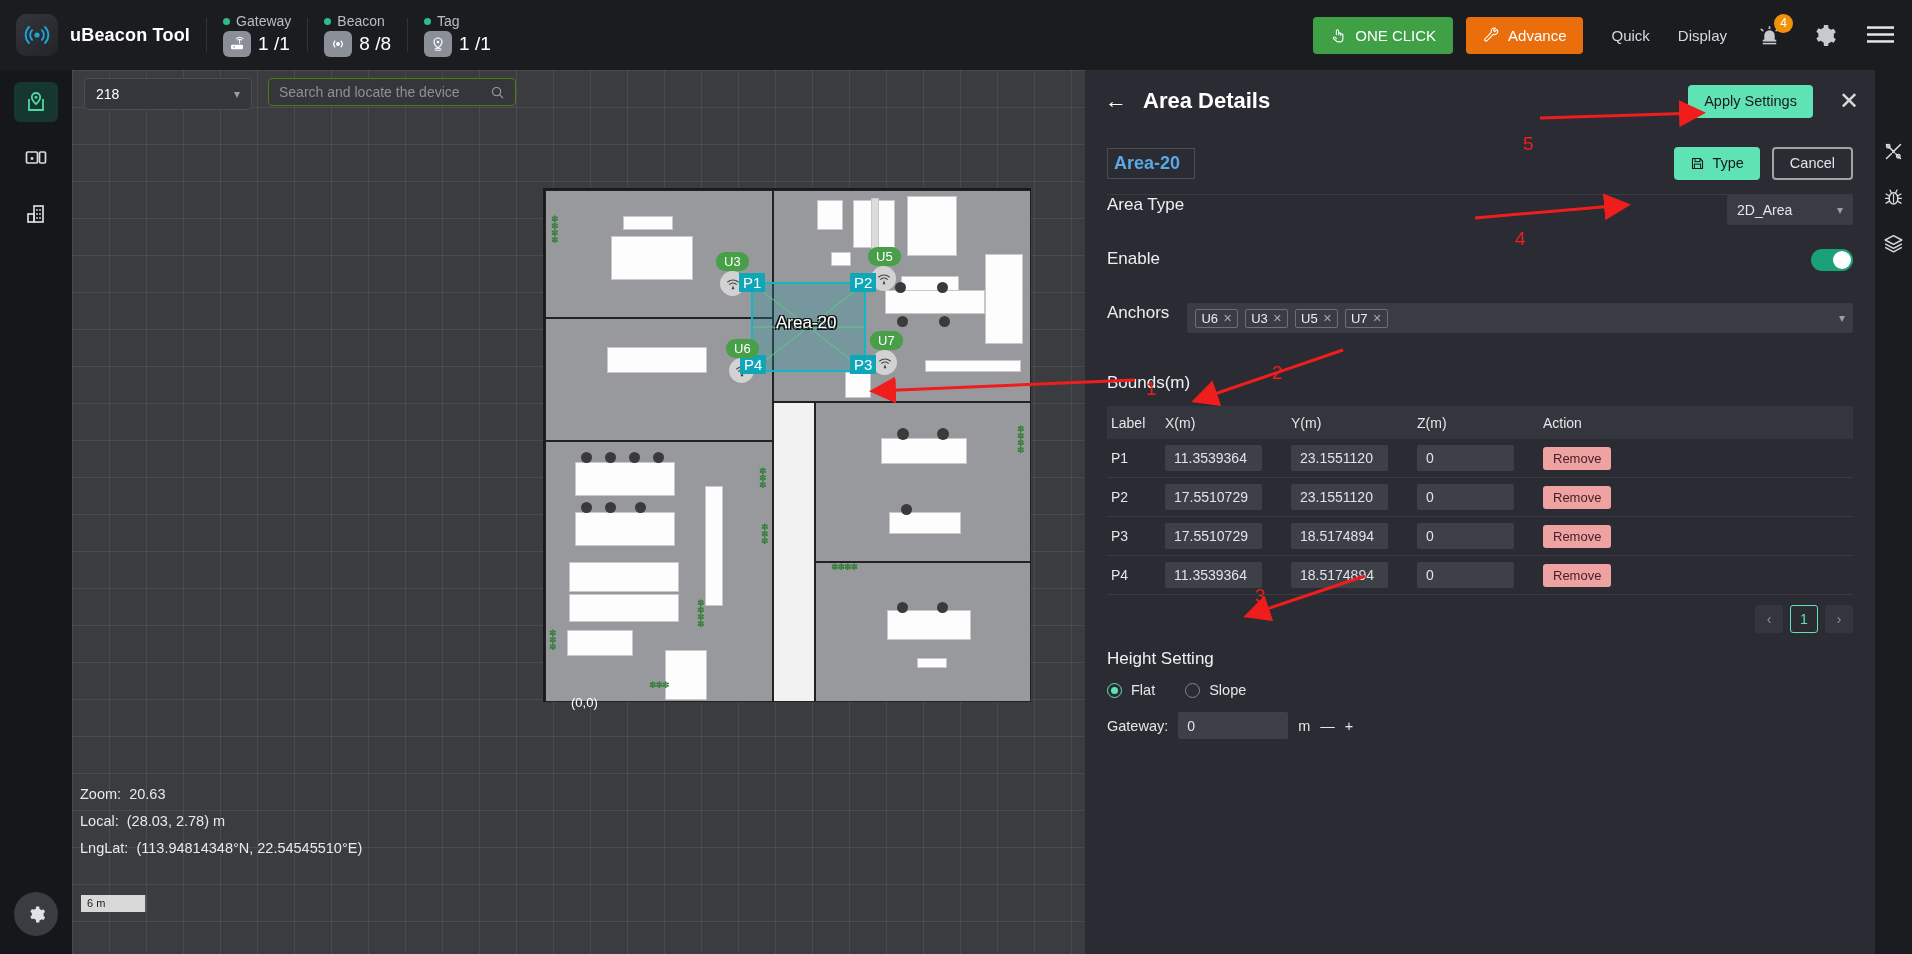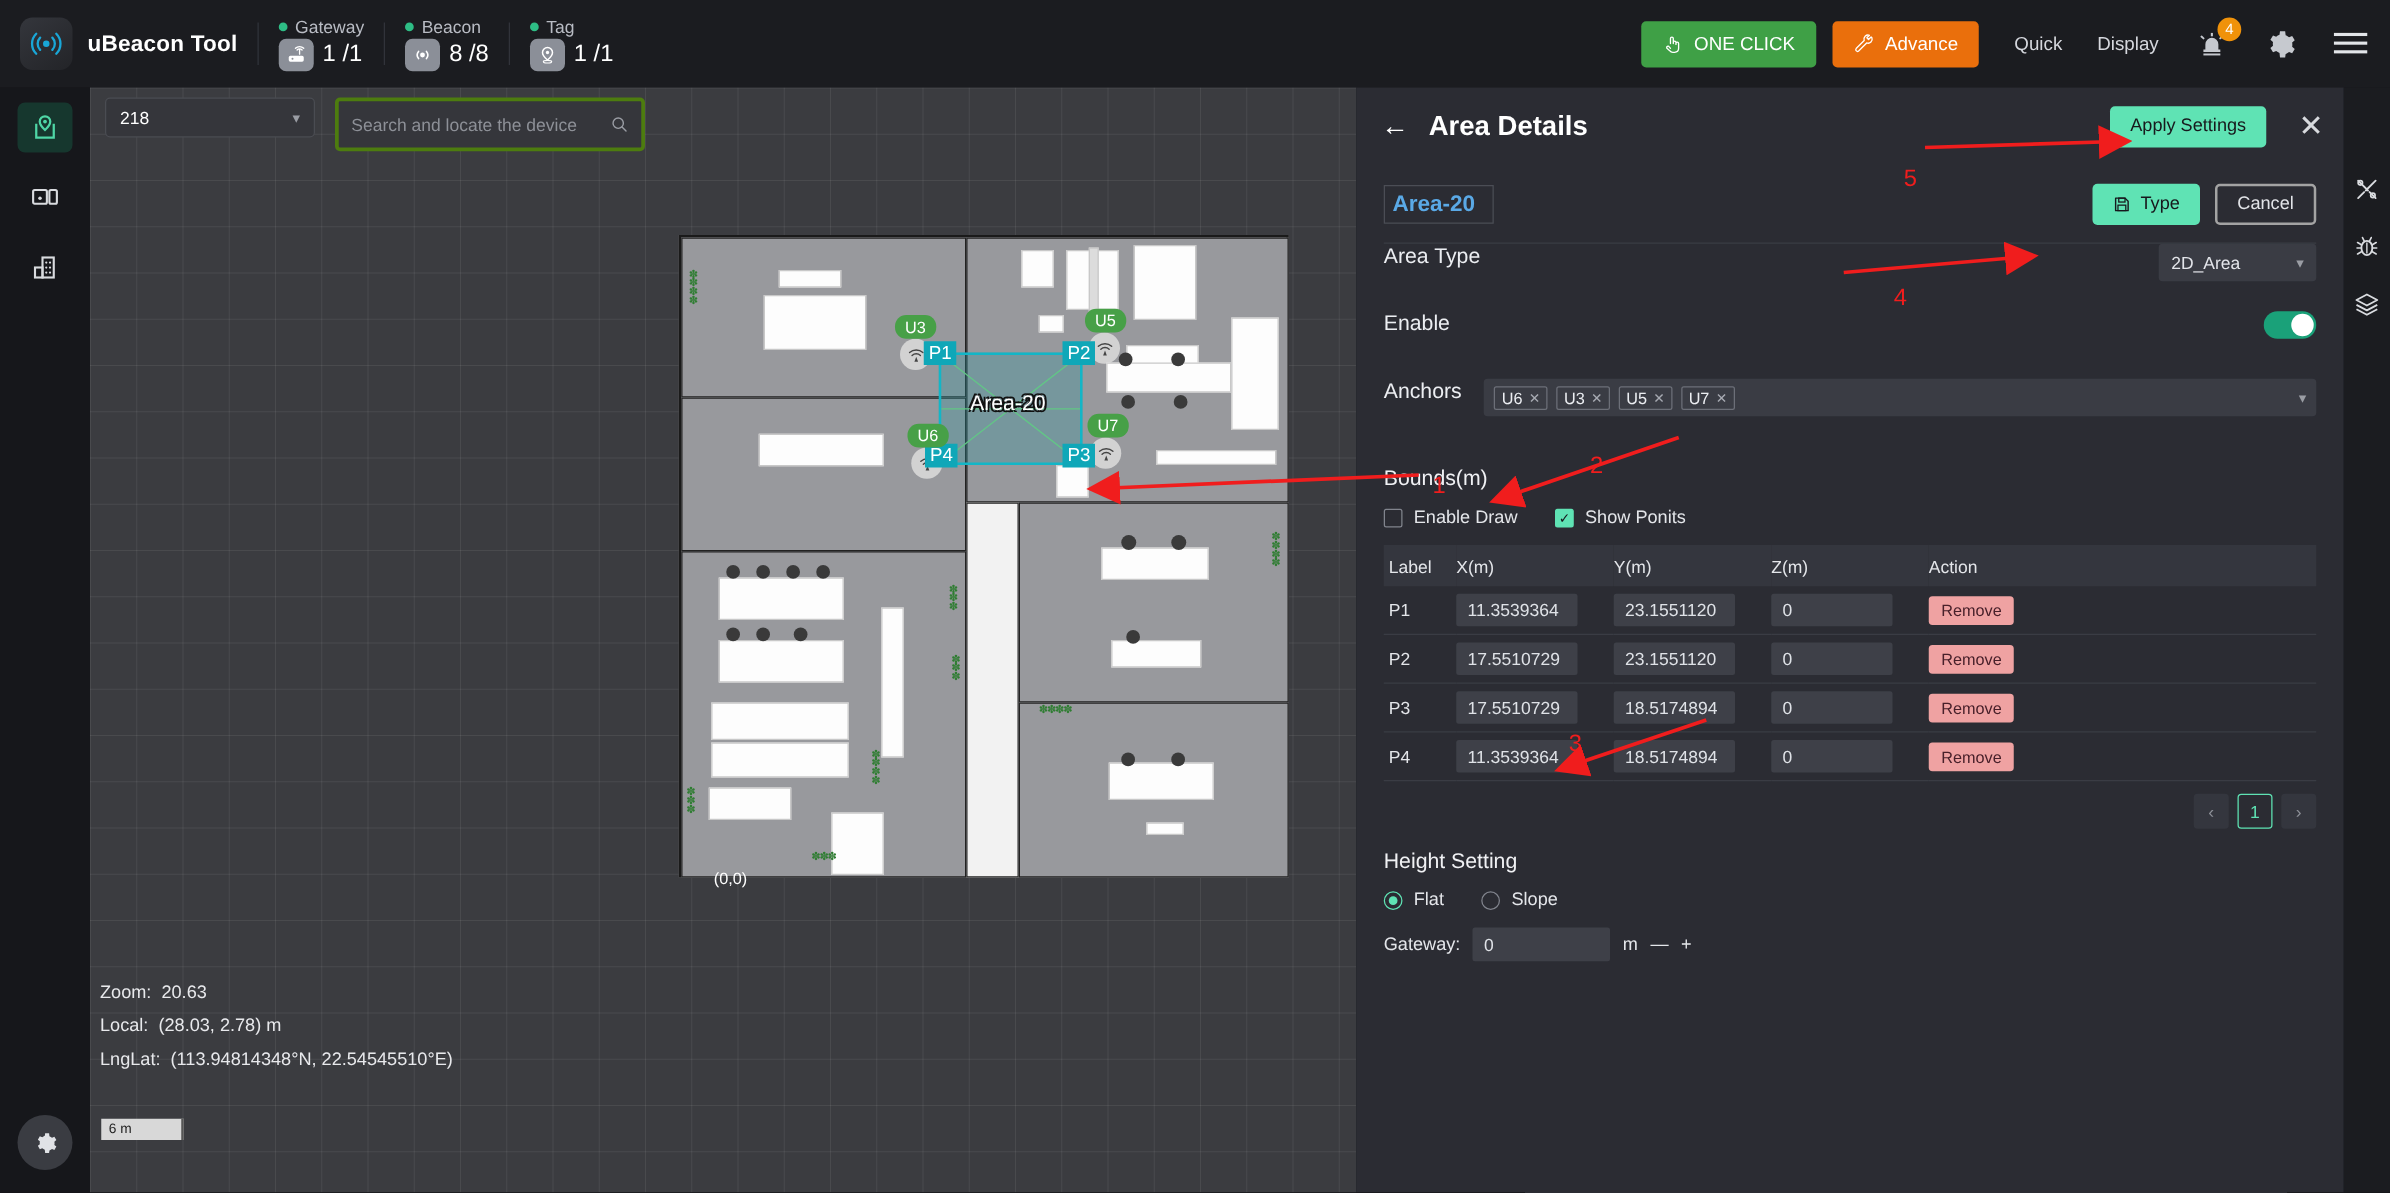--- a/index.html
+++ b/index.html
@@ -98,21 +98,21 @@
   .toolbar {
     position: absolute; top: 8px; left: 12px; display: flex; gap: 16px; z-index: 30;
   }
   .sel-box {
     width: 168px; height: 32px; background: #35363b; border: 1px solid #4a4c52;
     border-radius: 4px; display: flex; align-items: center; padding: 0 11px;
     color: #fff; font-size: 14px; cursor: pointer;
   }
   .sel-box .chev { margin-left: auto; color: #9a9da4; font-size: 12px; }
   .search-box {
-    width: 248px; height: 43px; background: #35363b; border: 3px solid #4d7c0f;
+    width: 248px; height: 28px; background: #35363b; border: 1px solid #4d7c0f;
     border-radius: 4px; display: flex; align-items: center; padding: 0 10px;
   }
   .search-box input {
     flex: 1; background: transparent; border: none; outline: none;
     color: #d4d6dc; font-size: 14px; font-family: inherit;
   }
   .search-box input::placeholder { color: #8d9097; }
 
   .infobox {
     position: absolute; left: 8px; bottom: 92px; color: #e8e9ec;
@@ -618,30 +618,20 @@
           <span class="chip">
               <span>U7</span>
               <span class="x">✕</span>
             </span>
           <span class="chev">▾</span>
         </div>
       </div>
 
       <div class="sect-title">Bounds(m)</div>
 
-      <div class="checks">
-        <label class="chk">
-          <span class="box"></span>
-          <span>Enable Draw</span>
-        </label>
-        <label class="chk">
-          <span class="box on">✓</span>
-          <span>Show Ponits</span>
-        </label>
-      </div>
 
       <table class="bounds">
         <thead>
           <tr>
             <th style="width:58px;padding-left:4px;">Label</th>
             <th style="width:126px;">X(m)</th>
             <th style="width:126px;">Y(m)</th>
             <th style="width:126px;">Z(m)</th>
             <th>Action</th>
           </tr>

